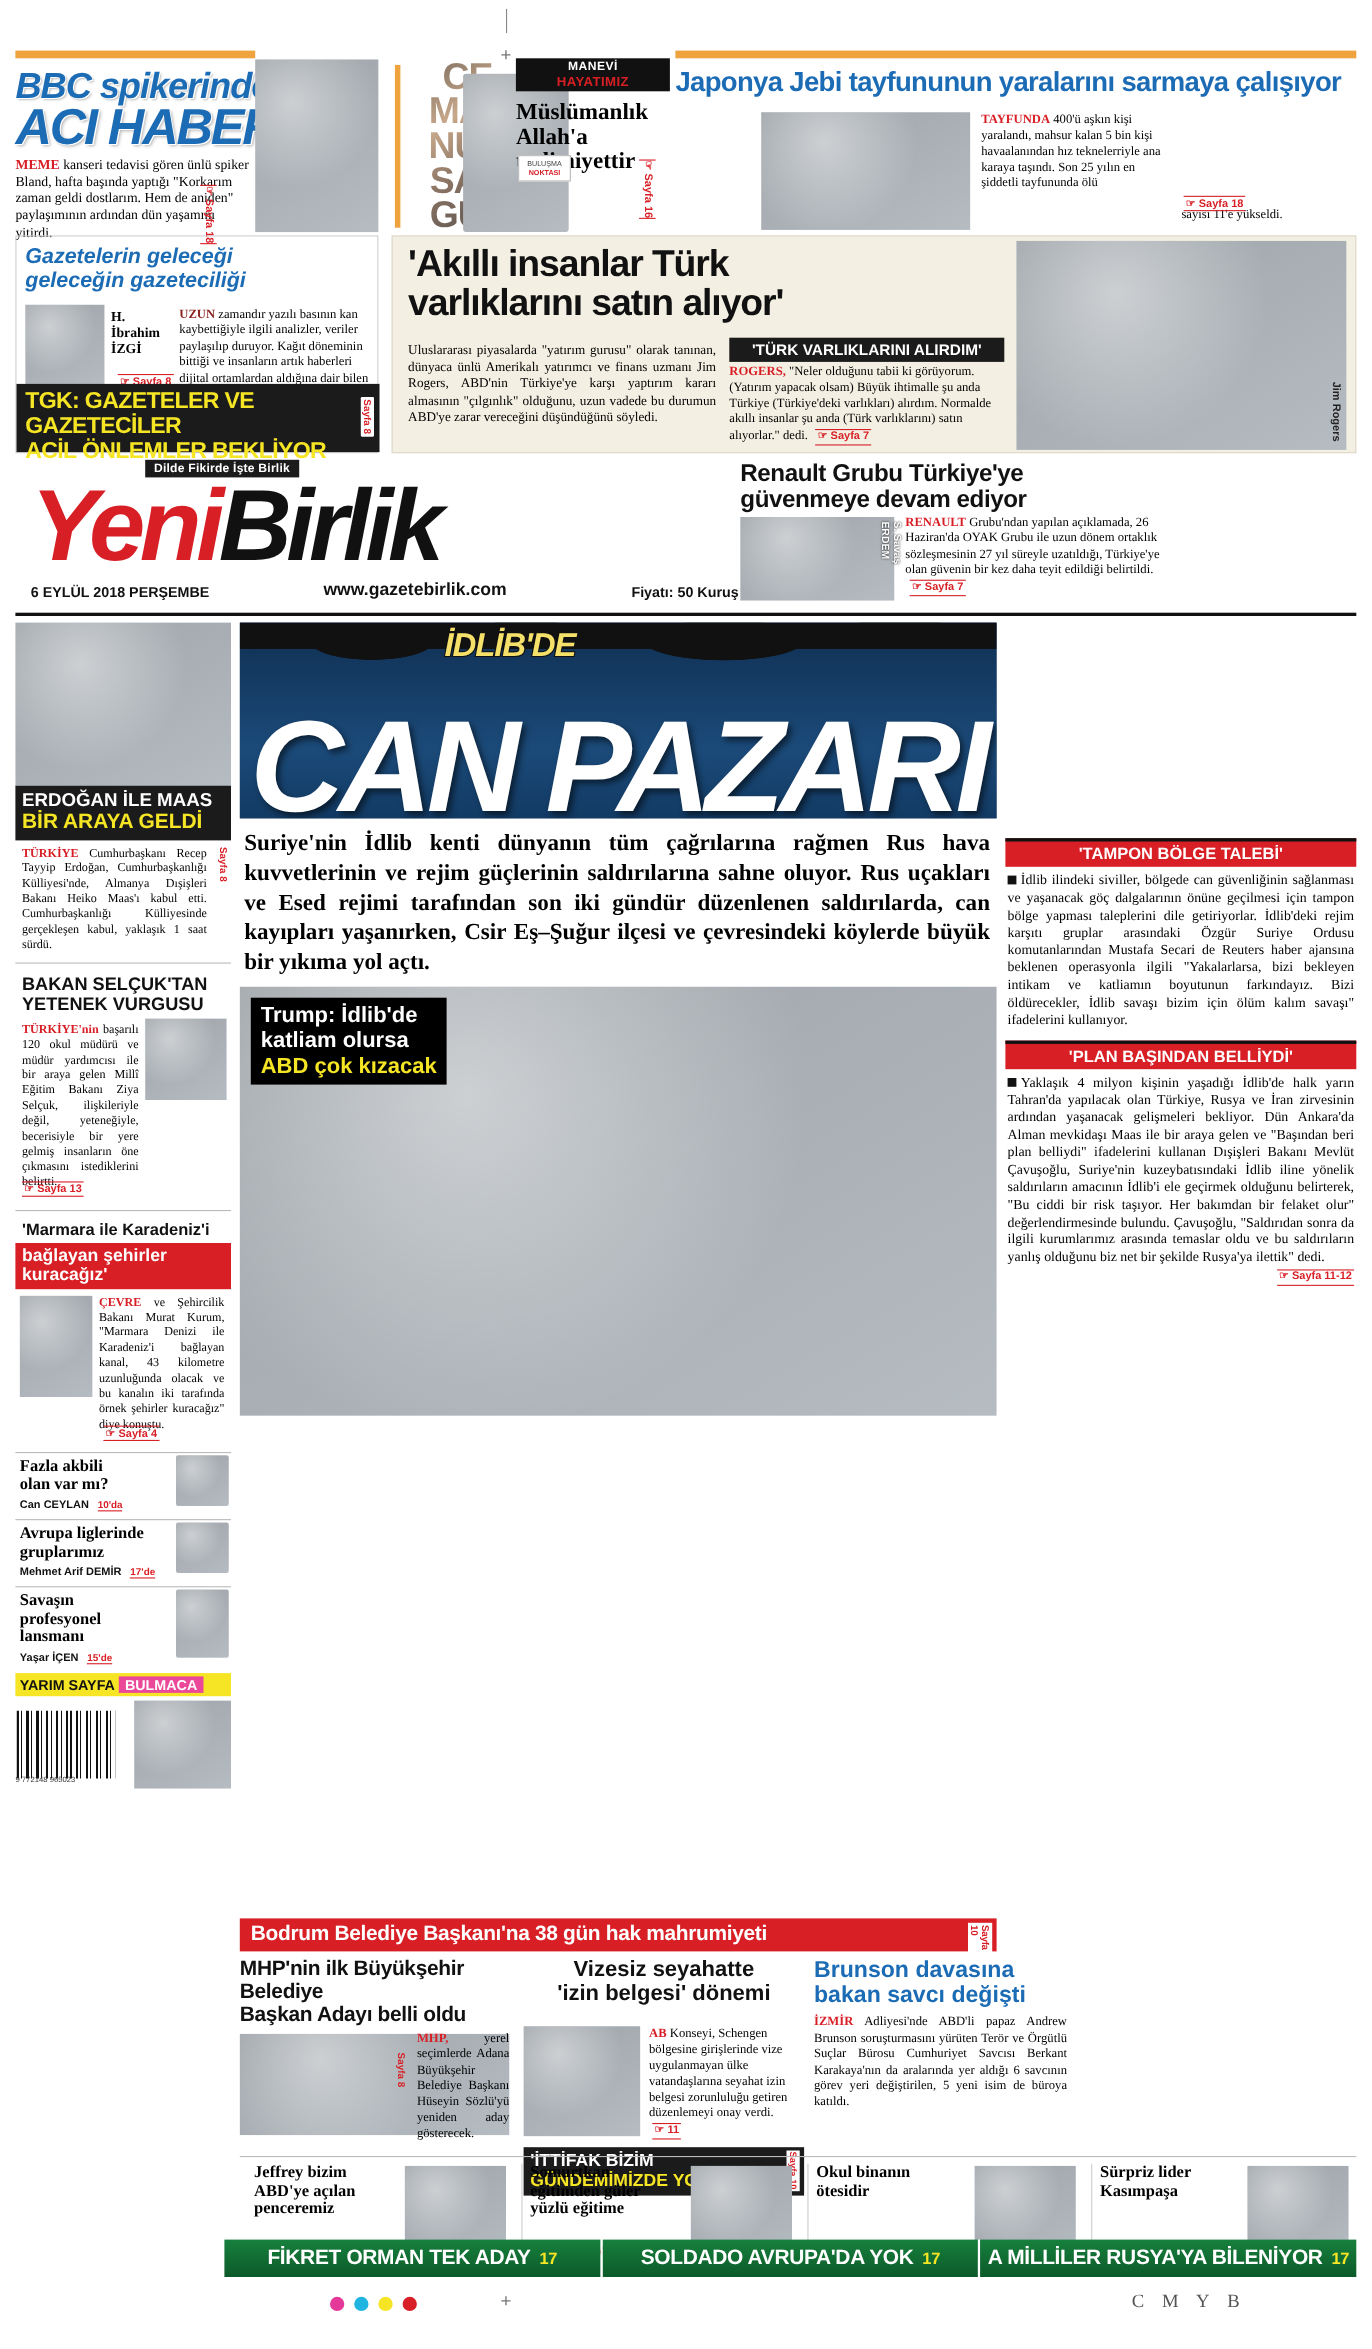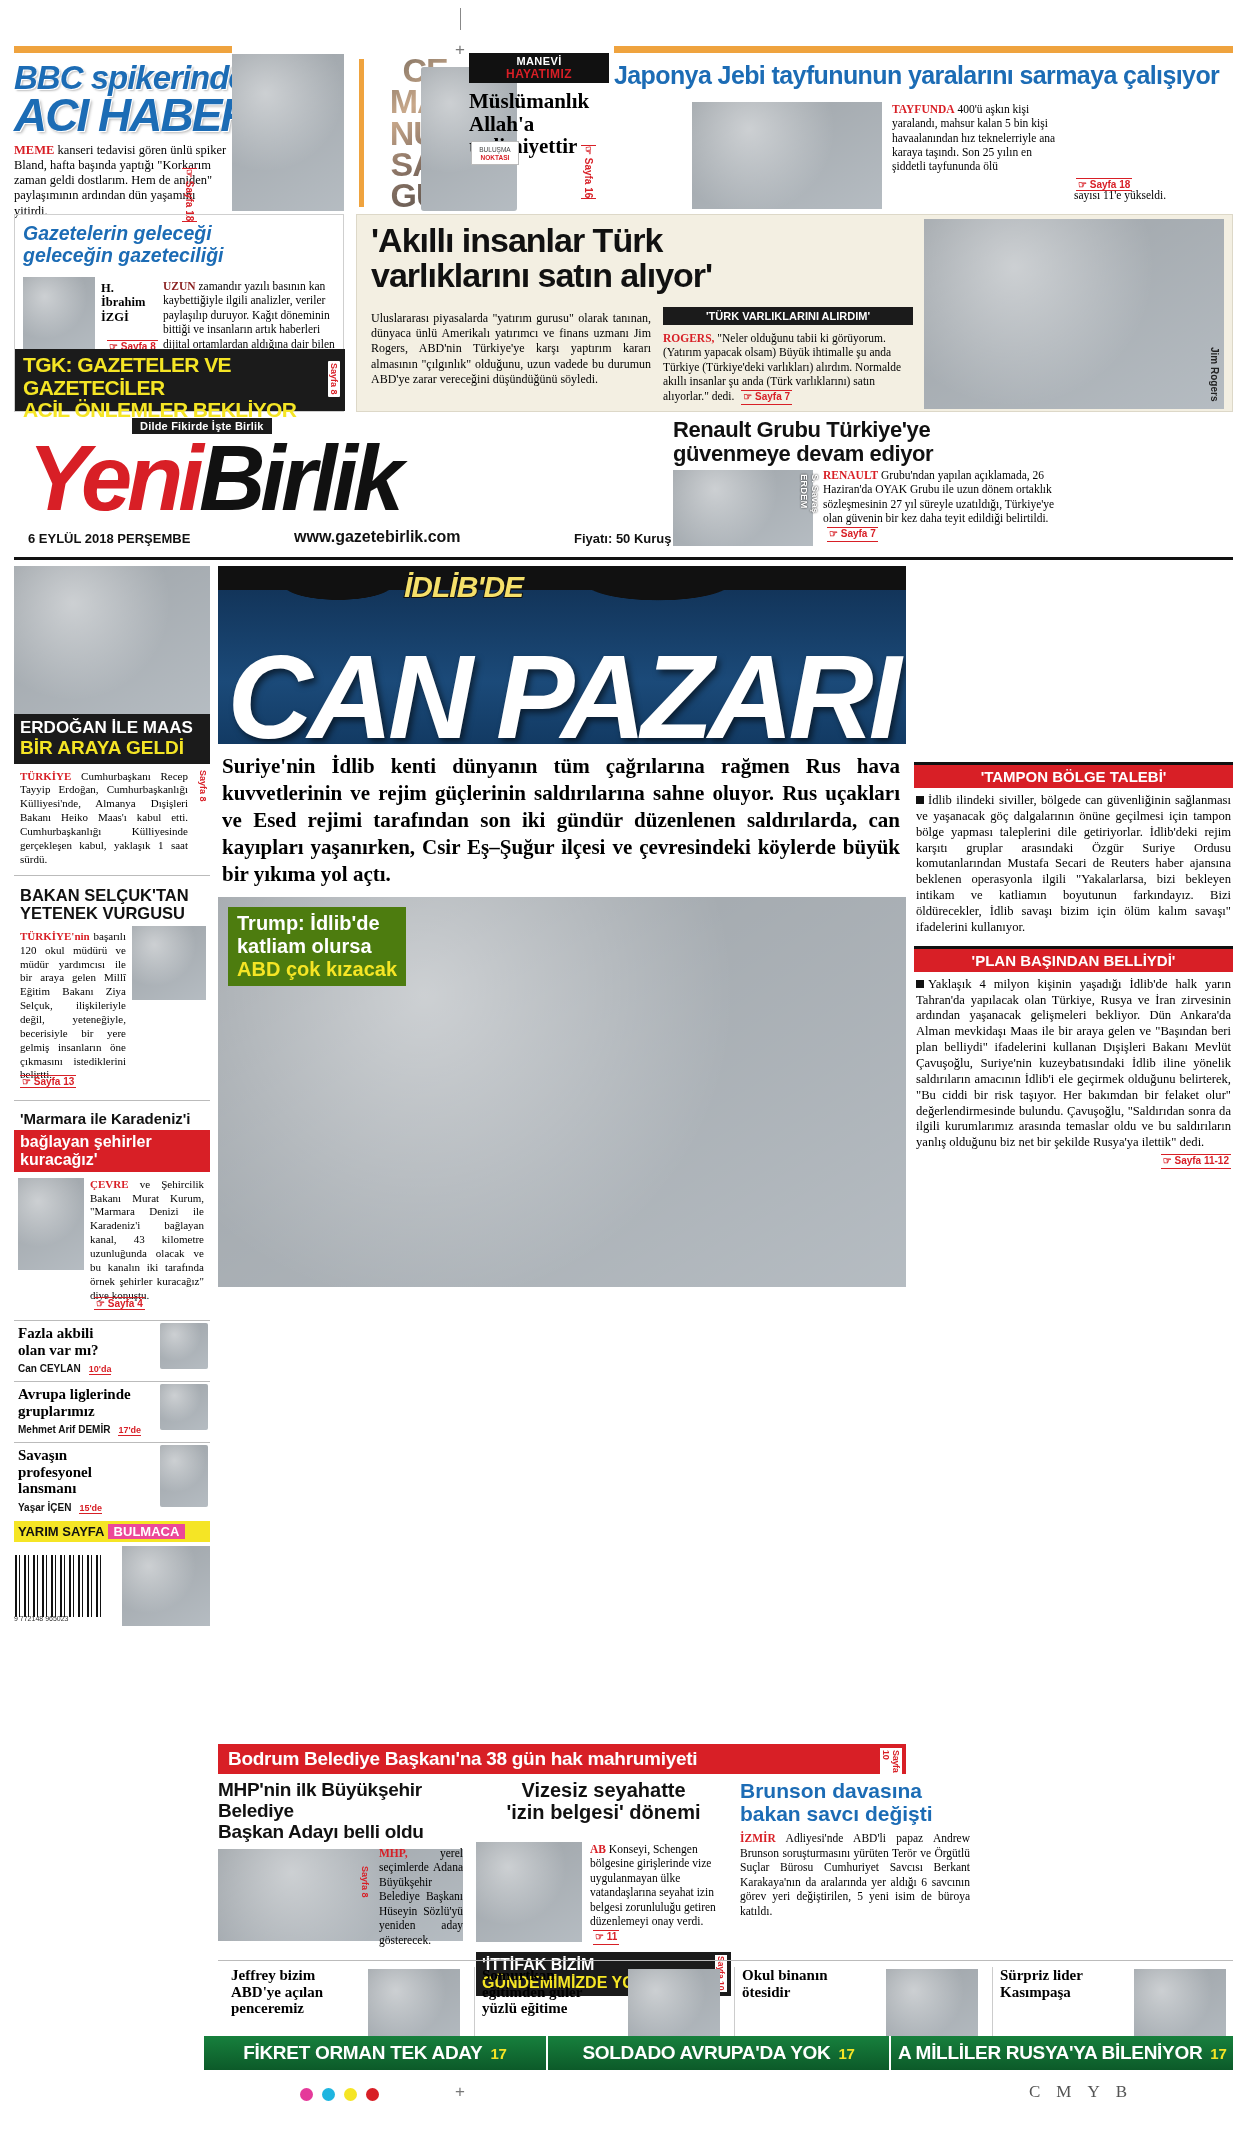--- a/index.html
+++ b/index.html
@@ -133,21 +133,21 @@
   #rogers-box { position:absolute; left:342px; top:0; width:877px; height:198px; background:#f3efe2; border:1px solid #ddd8c8; }
   #rogers-box .rh {
     font-family:"Liberation Sans",sans-serif; font-weight:bold; font-size:34px;
     line-height:1.04; letter-spacing:-1px; padding:8px 0 0 14px; width:620px; color:#111;
   }
   #rogers-box .rbody {
     position:absolute; left:14px; top:96px; width:280px; font-size:12px; line-height:1.27; text-align:justify;
   }
   #rogers-kicker {
     position:absolute; left:306px; top:92px; width:250px; background:#1b1b1b; color:#fff;
-    font-family:"Liberation Sans",sans-serif; font-weight:bold; font-size:11px;
+    font-family:"Liberation Sans",sans-serif; font-weight:bold; font-size:14px;
     text-align:center; padding:3px 0;
   }
   #rogers-box .rbody2 {
     position:absolute; left:306px; top:116px; width:252px; font-size:11.5px; line-height:1.26;
   }
   #rogers-box .rbody2 b { color:#d81f26; }
   #rogers-photo { position:absolute; right:8px; top:4px; width:300px; height:190px; }
   #rogers-cap {
     position:absolute; right:12px; bottom:10px; writing-mode:vertical-rl;
     font-family:"Liberation Sans",sans-serif; font-weight:bold; font-size:10px; color:#222;
@@ -276,21 +276,21 @@
     font-family:"Liberation Sans",sans-serif; font-weight:bold; font-style:italic;
     font-size:118px; line-height:.9; color:#fff; letter-spacing:-5px;
     text-shadow:3px 4px 6px rgba(0,0,0,.55);
   }
   #lead-lede {
     font-family:"Liberation Serif",serif; font-weight:bold; font-size:21px;
     line-height:1.28; padding:9px 6px 6px 4px; text-align:justify;
   }
   #lead-photo { position:relative; width:688px; height:390px; margin-top:4px; }
   #trump-quote {
-    position:absolute; left:10px; top:10px; z-index:3; background:#4d7c0f; color:#f5e525;
+    position:absolute; left:10px; top:10px; z-index:3; background:#000000; color:#f5e525;
     font-family:"Liberation Sans",sans-serif; font-weight:bold; font-size:20px;
     line-height:1.14; padding:5px 9px; max-width:220px;
   }
   #trump-quote .w { color:#fff; }
 
   
   #leadside { position:absolute; left:900px; top:0; width:319px; }
   .side-head {
     background:#d81f26; color:#fff; font-family:"Liberation Sans",sans-serif;
     font-weight:bold; font-size:15px; text-align:center; padding:3px 0;

